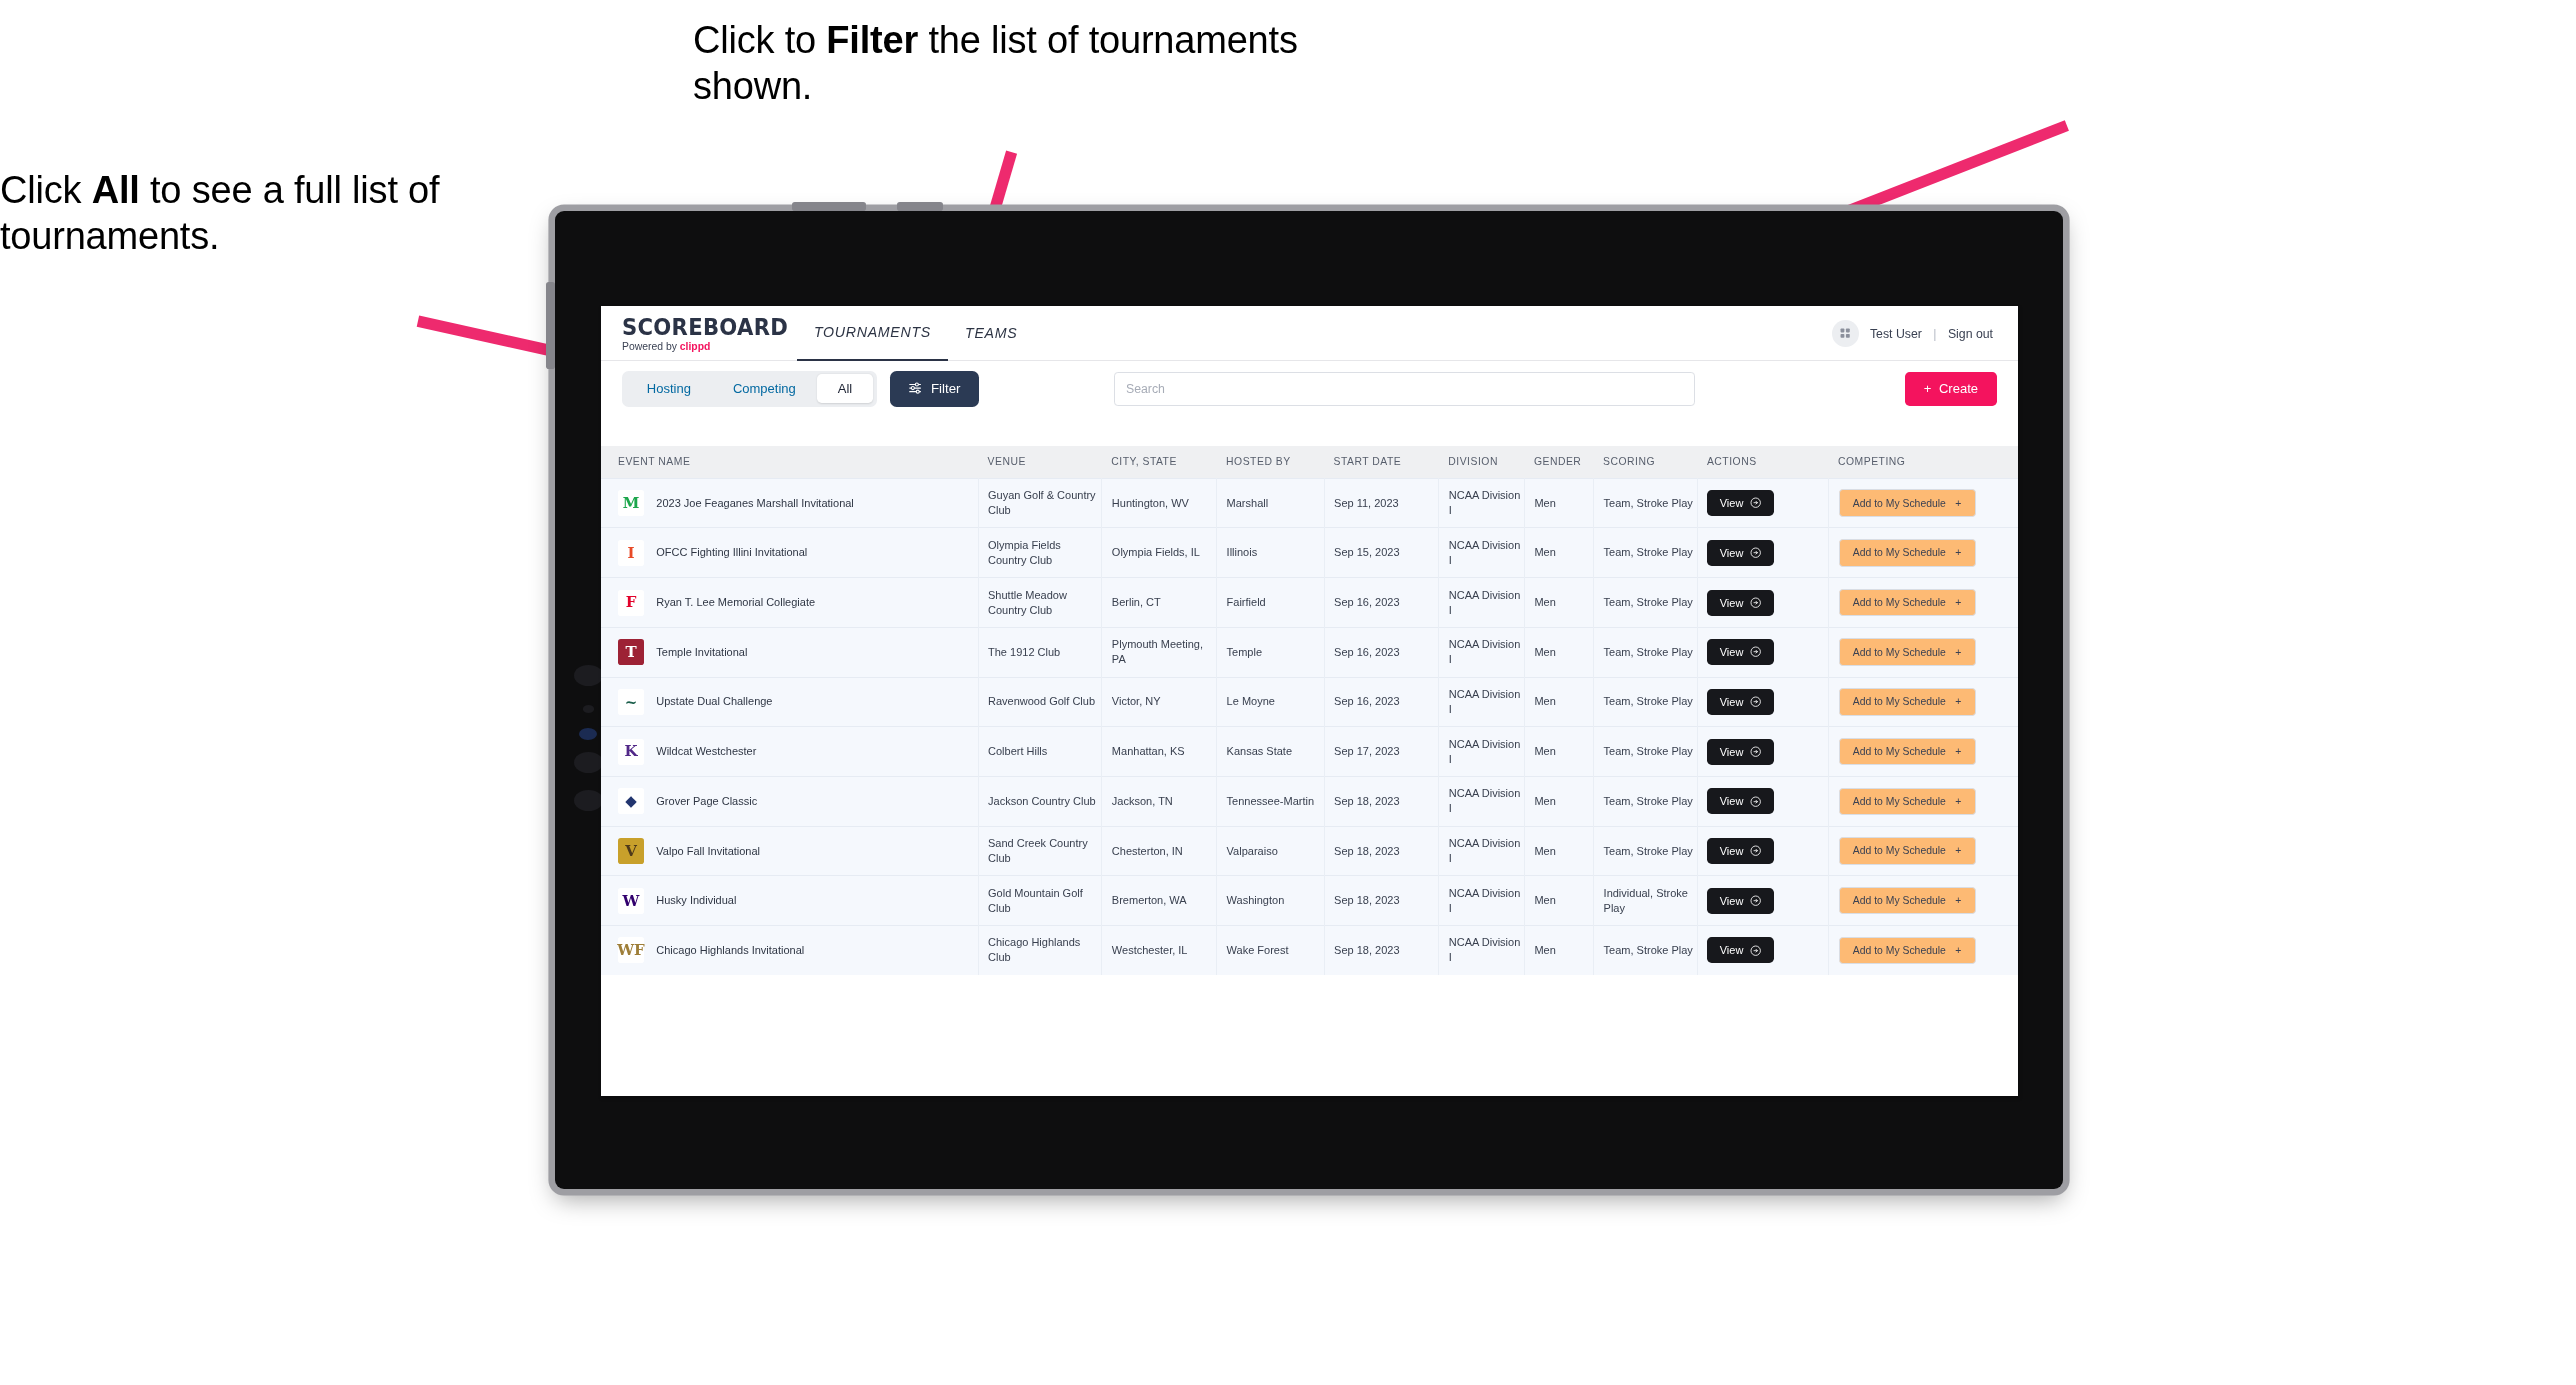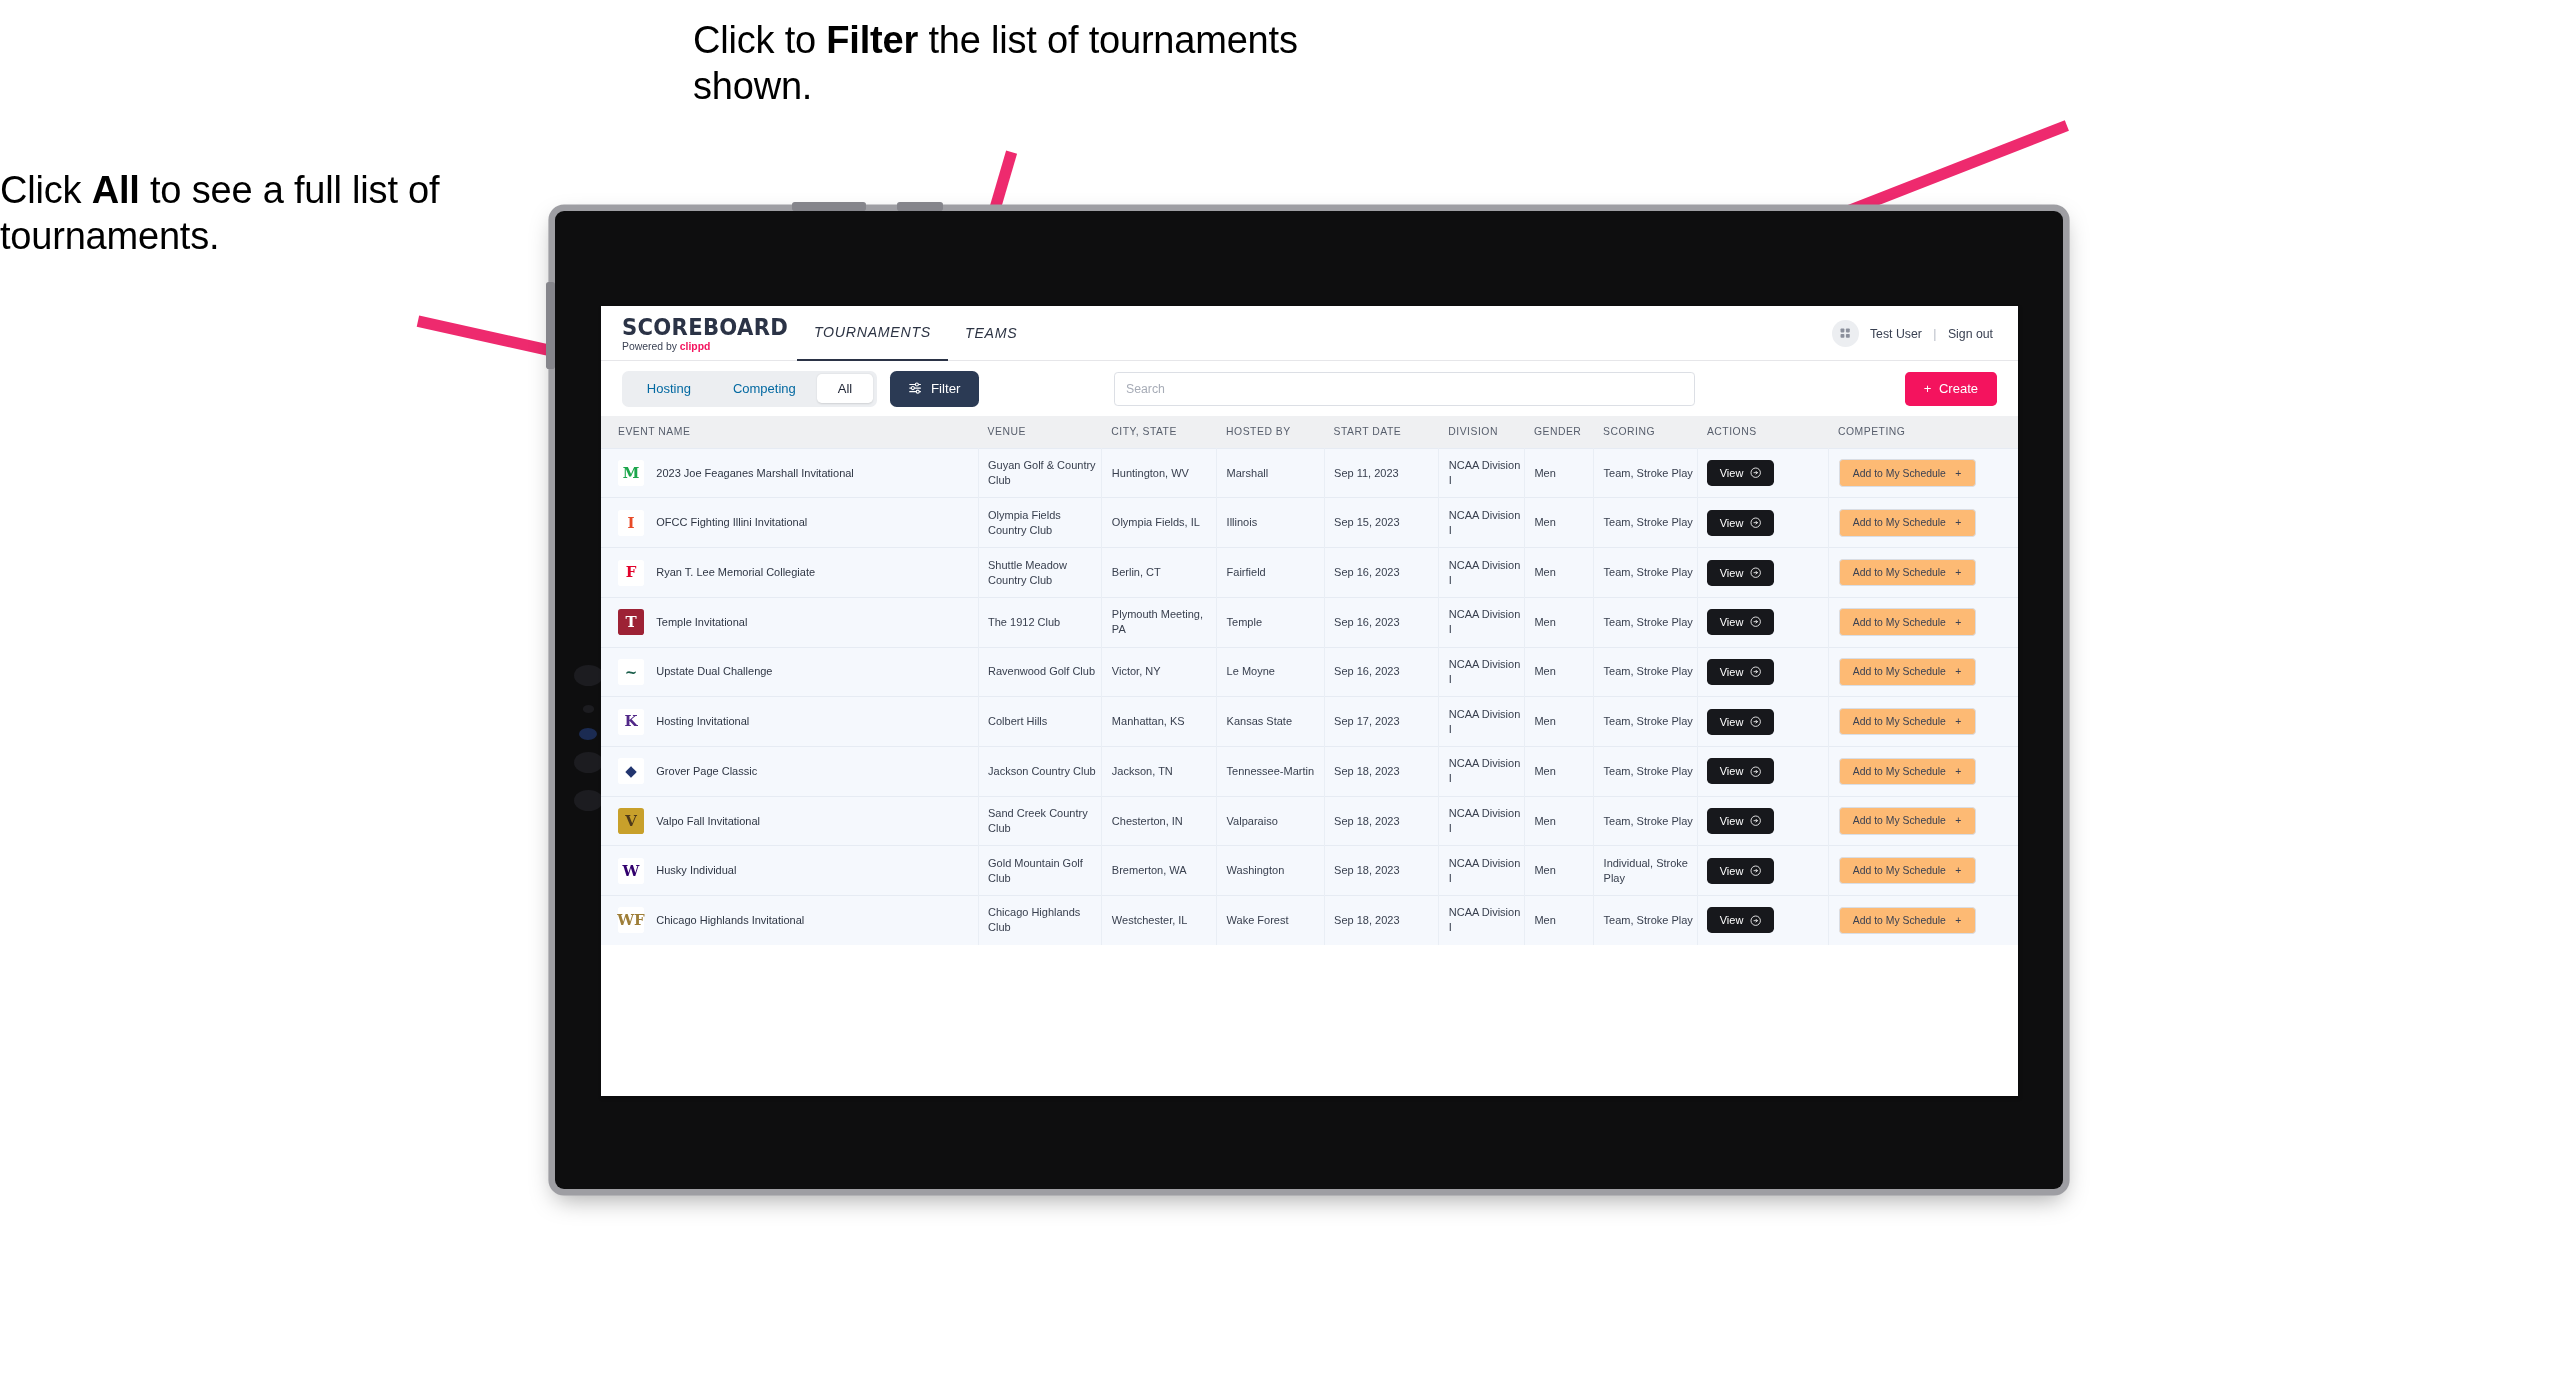--- a/index.html
+++ b/index.html
@@ -98,21 +98,21 @@
   .search-box input { border: none; outline: none; width: 100%; font-size: 12.3px;
                       color: #3a4152; font-family: "Liberation Sans", sans-serif; background: transparent; }
   .search-box input::placeholder { color: #a7acb7; }
 
   .create-btn { position: absolute; right: 21px; height: 34px; background: #f4135e;
                 color: #fff; border: none; border-radius: 4.7px; display: flex;
                 align-items: center; gap: 7.6px; padding: 0 19px; font-size: 13px;
                 cursor: pointer; font-family: "Liberation Sans", sans-serif; }
 
   
-  table { width: 100%; border-collapse: collapse; table-layout: fixed; }
+  table { width: 100%; border-collapse: collapse; table-layout: fixed; margin-top: 30px; }
   thead th { background: #eff0f2; color: #575e6c; font-size: 10.4px; font-weight: normal;
              letter-spacing: 0.5px; text-align: left; padding: 10.4px 0 10.4px 9.5px; }
   tbody tr { background: #f5f8fd; border-top: 0.9px solid #e6ebf3; }
   tbody td { padding: 9.5px 0 9.5px 9.5px; font-size: 11px; color: #39404f;
              vertical-align: middle; line-height: 1.35; border-left: 0.9px solid #e9eef5; }
   tbody td:first-child { border-left: none; }
   thead th:first-child { padding-left: 17px; }
   tbody td:first-child { padding-left: 17px; }
 
   .evt { display: flex; align-items: center; gap: 12.3px; }
@@ -373,21 +373,21 @@
                 </button></td>
               <td><button class="sched-btn">
                   <span>Add to My Schedule</span>
                   <span>+</span>
                 </button></td>
             </tr>
             <tr>
               <td>
                 <div class="evt">
                   <span class="logo-badge" style="color:#512888;background:#ffffff">K</span>
-                  <span class="evt-name">Hosting Invitational</span>
+                  <span class="evt-name">Wildcat Westchester</span>
                 </div>
               </td>
               <td>Colbert Hills</td>
               <td>Manhattan, KS</td>
               <td>Kansas State</td>
               <td>Sep 17, 2023</td>
               <td>NCAA Division I</td>
               <td>Men</td>
               <td>Team, Stroke Play</td>
               <td><button class="view-btn">

